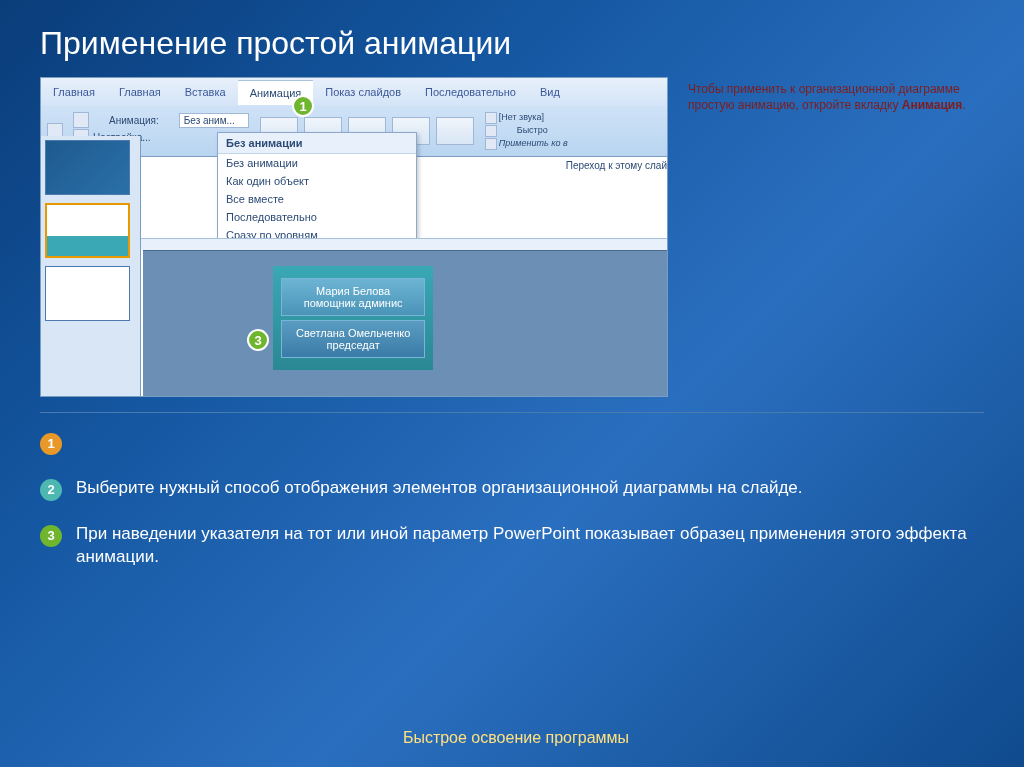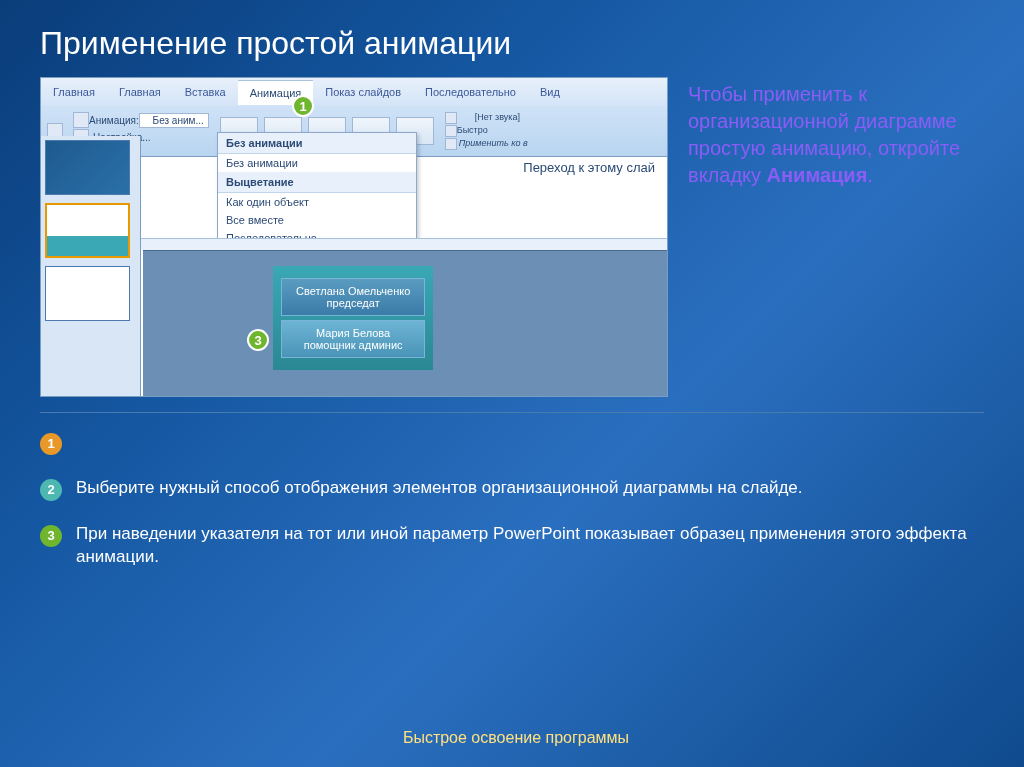--- a/index.html
+++ b/index.html
@@ -151,22 +151,22 @@
   background: #fff;
   border: 1px solid #4a7ab0;
   margin-bottom: 8px;
 }
 .thumb.active { border: 2px solid #e89800; }
 .thumb-slide-1 {
   background: linear-gradient(135deg, #1e5a8e, #2a70a8);
 }
 .instruction-panel {
   flex: 1;
-  color: #8b5cf6;
-  font-size: 20px;
+  color: #7f1d1d;
+  font-size: 12px;
   padding: 4px 0 0 5px;
   line-height: 1.35;
 }
 .instruction-panel b { font-weight: bold; }
 .divider {
   height: 1px;
   background: #4a7ab0;
   margin: 14px 0 18px 0;
 }
 .steps-list {
@@ -253,63 +253,62 @@
         <div class="ribbon-tab">Показ слайдов</div>
         <div class="ribbon-tab">Последовательно</div>
         <div class="ribbon-tab">Вид</div>
       </div>
 
       <div class="ribbon-body">
         <div class="ribbon-group">
           <div class="ribbon-icon"></div>
         </div>
         <div class="ribbon-group" style="flex-direction:column;align-items:flex-start;gap:1px;margin-left:4px;">
-          <div style="display:flex;align-items:center;gap:0;text-align:right;">
+          <div style="display:flex;align-items:center;gap:20px;">
             <span class="ribbon-icon"></span>
             <span>Анимация:</span>
             <span style="background:#fff;border:1px solid #a0b8d5;padding:1px 4px;width:70px;">Без аним...</span>
           </div>
           <div style="display:flex;align-items:center;gap:4px;">
             <span class="ribbon-icon"></span>
             <span>Настройка...</span>
           </div>
         </div>
         <div class="ribbon-group" style="margin-left:4px;">
           <div class="transition-thumb"></div>
           <div class="transition-thumb"></div>
           <div class="transition-thumb"></div>
           <div class="transition-thumb"></div>
           <div class="transition-thumb"></div>
         </div>
         <div class="ribbon-group" style="flex-direction:column;align-items:flex-start;gap:1px;font-size:9px;margin-left:4px;">
-          <div style="display:flex;gap:18px;">
+          <div style="display:flex;gap:2px;">
               <span class="ribbon-icon" style="width:12px;height:12px;"></span>
               <span>[Нет звука]</span>
             </div>
-          <div style="display:flex;gap:0;">
+          <div style="display:flex;gap:20px;">
               <span class="ribbon-icon" style="width:12px;height:12px;"></span>
               <span>Быстро</span>
             </div>
           <div style="display:flex;gap:2px;font-style:italic;">
               <span class="ribbon-icon" style="width:12px;height:12px;"></span>
               <span>Применить ко в</span>
             </div>
         </div>
       </div>
 
       <div class="osmort">осмотр</div>
 
-      <div style="position:absolute;right:12px;top:82px;font-size:13px;color:#2b4a75;">Переход к этому слай</div>
+      <div style="position:absolute;right:0;top:82px;font-size:10px;color:#2b4a75;">Переход к этому слай</div>
 
       <div class="callout-num callout-green" style="left:251px;top:17px;">1</div>
 
       <div class="dropdown-box">
         <div class="dropdown-header">Без анимации</div>
         <div class="dropdown-item">Без анимации</div>
-        <div class="dropdown-header">Выцветание</div>
         <div class="dropdown-item">Как один объект</div>
         <div class="dropdown-item">Все вместе</div>
         <div class="dropdown-item">Последовательно</div>
         <div class="dropdown-item">Сразу по уровням</div>
         <div class="dropdown-item hover">Последовательно по уровням</div>
         <div class="dropdown-header">Появление</div>
         <div class="dropdown-item">Как один объект</div>
         <div class="dropdown-item">Все вместе</div>
         <div class="dropdown-item">Последовательно</div>
         <div class="dropdown-item">Сразу по уровням</div>
@@ -322,28 +321,28 @@
       <div class="thumbnail-panel">
         <div class="thumb thumb-slide-1"></div>
         <div class="thumb active" style="background:linear-gradient(#fff 60%, #3aa8b5 60%);"></div>
         <div class="thumb"></div>
       </div>
 
       <div class="ruler"></div>
 
       <div class="slide-edit-area">
         <div class="slide-preview-inner">
+          <div class="org-box" style="background:linear-gradient(#6db4d4,#4a94b8);">
+            <div>Мария Белова</div>
+            <div>помощник админис</div>
+          </div>
           <div class="org-box">
             <div>Светлана Омельченко</div>
             <div>председат</div>
           </div>
-          <div class="org-box" style="background:linear-gradient(#6db4d4,#4a94b8);">
-            <div>Мария Белова</div>
-            <div>помощник админис</div>
-          </div>
         </div>
 
         <div class="callout-num callout-green" style="position:absolute;left:104px;top:78px;border-color:#fff;">3</div>
       </div>
     </div>
 
     <div class="instruction-panel">
       <span>Чтобы применить к организационной диаграмме простую анимацию, откройте вкладку </span><b>Анимация</b><span>.</span>
     </div>
   </div>

